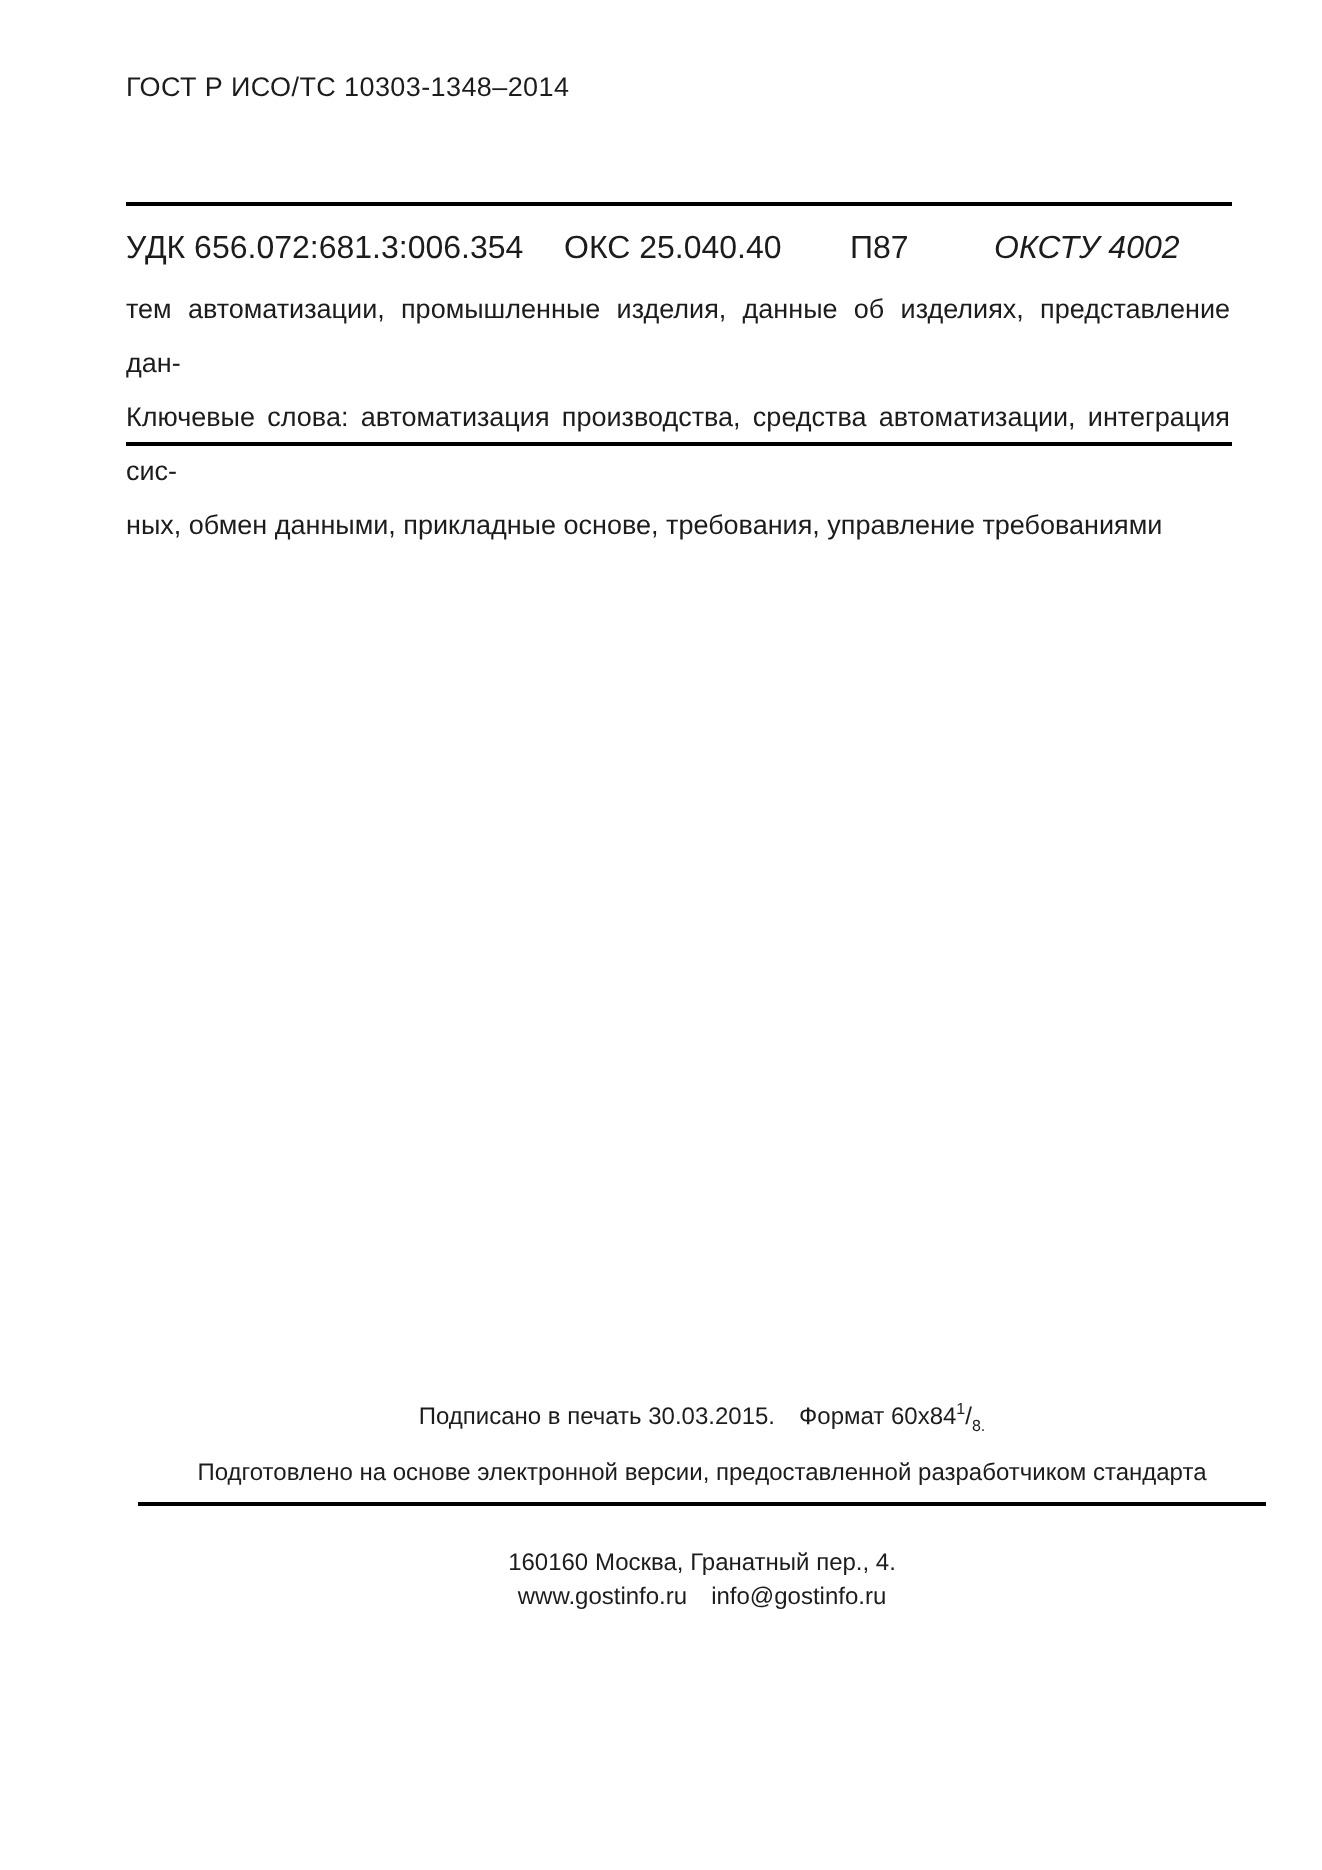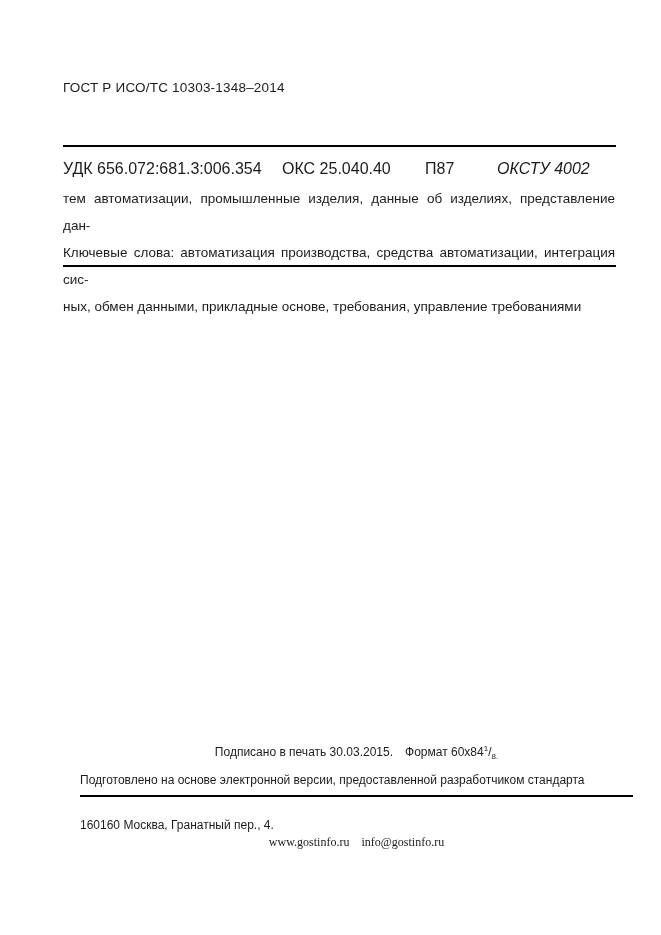--- a/index.html
+++ b/index.html
@@ -8,21 +8,20 @@
     font-family: "Liberation Sans", sans-serif;
     color: #1c1c1c;
     -webkit-font-smoothing: antialiased;
   }
   .page {
     position: relative;
     width: 661px;
     height: 866px;
     background: #ffffff;
     overflow: hidden;
-    margin-top: 44px;
   }
   .header-code {
     position: absolute;
     left: 63px;
     top: 36px;
     font-size: 13.5px;
     letter-spacing: 0.2px;
     white-space: nowrap;
   }
   .rule {
@@ -60,23 +59,23 @@
   .imprint {
     position: absolute;
     left: 63px;
     top: 0;
     width: 570px;
     height: 100%;
     font-size: 12px;
   }
   .imprint > div {
     position: absolute;
-    left: 17px;
+    left: 6px;
     right: 0;
-    text-align: left;
+    text-align: center;
     white-space: nowrap;
     gap: 12px;
   }
   .print-line {
     top: 701px;
     display: flex;
     justify-content: center;
     gap: 33px;
   }
   .format sup {
@@ -96,21 +95,20 @@
     background: #000000;
     text-align: initial;
   }
   .publisher { top: 756px; }
   .address   { top: 774px; }
   .contacts  {
     top: 791px;
     display: flex;
     justify-content: center;
     gap: 47px;
-    font-family: Liberation Serif, serif;
   }
   .page-number {
     position: absolute;
     left: 62px;
     top: 871px;
     font-size: 17px;
   }
 </style>
 </head>
 <body>

